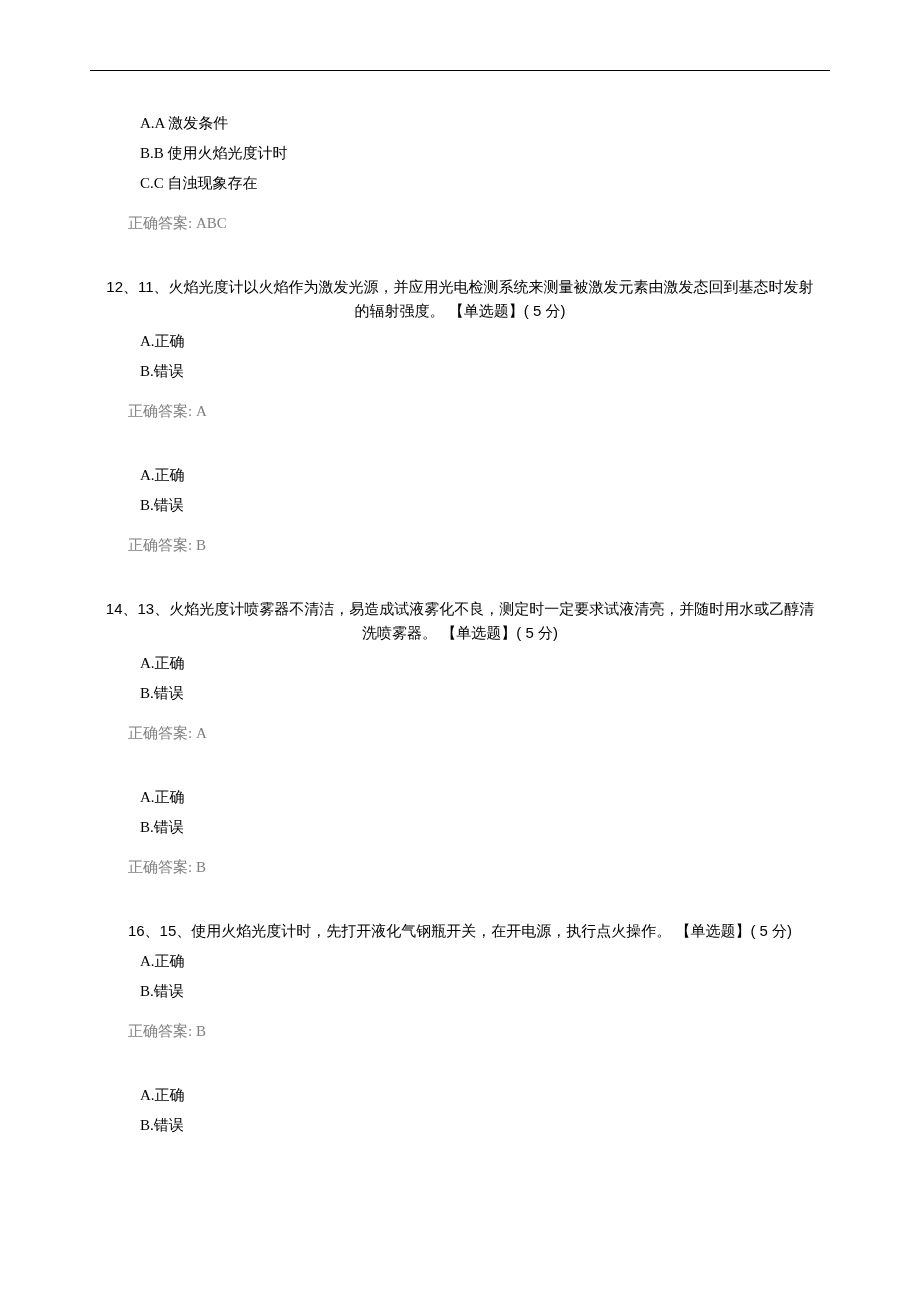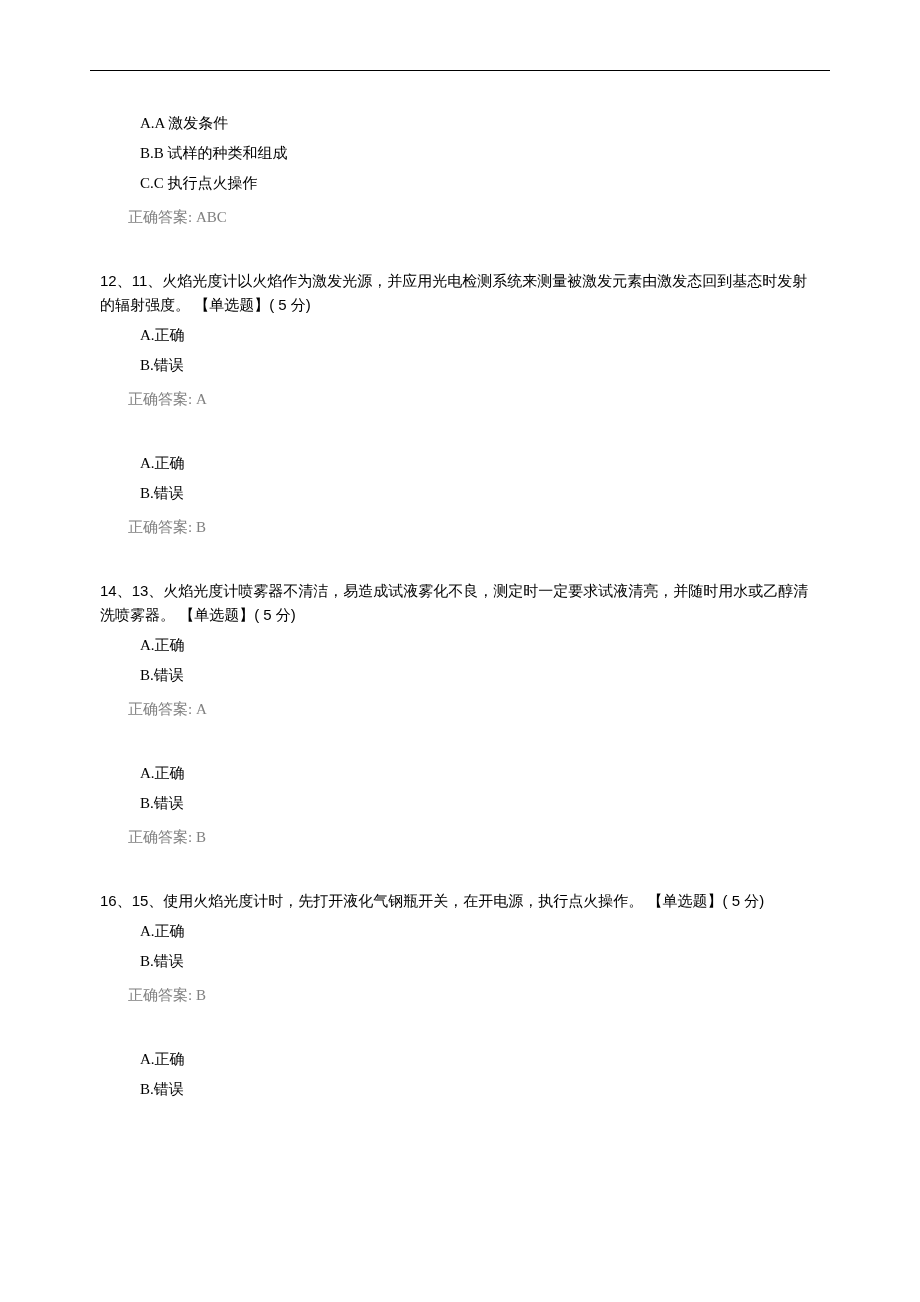--- a/index.html
+++ b/index.html
@@ -28,35 +28,36 @@
     .option {
       padding-left: 40px;
       margin-top: 6px;
       margin-bottom: 6px;
       font-family: Liberation Serif, serif;
     }
     .answer {
       padding-left: 28px;
       color: #808080;
       font-family: "SimSun", serif;
-      margin-top: 10px;
+      margin-top: 16px;
     }
     .qtext {
       margin-bottom: 6px;
+      text-align: center;
     }
   </style>
 </head>
 <body>
 
 <div class="top-line"></div>
 
 <div class="question">
   <div class="option">A.A 激发条件</div>
-  <div class="option">B.B 试样的种类和组成</div>
-  <div class="option">C.C 执行点火操作</div>
+  <div class="option">B.B 使用火焰光度计时</div>
+  <div class="option">C.C 自浊现象存在</div>
   <div class="answer"><span>正确答案:</span> <span>ABC</span></div>
 </div>
 
 <div class="question">
   <div class="qtext">12、11、火焰光度计以火焰作为激发光源，并应用光电检测系统来测量被激发元素由激发态回到基态时发射的辐射强度。 【单选题】( 5 分)</div>
   <div class="option">A.正确</div>
   <div class="option">B.错误</div>
   <div class="answer"><span>正确答案:</span> <span>A</span></div>
 </div>
 

